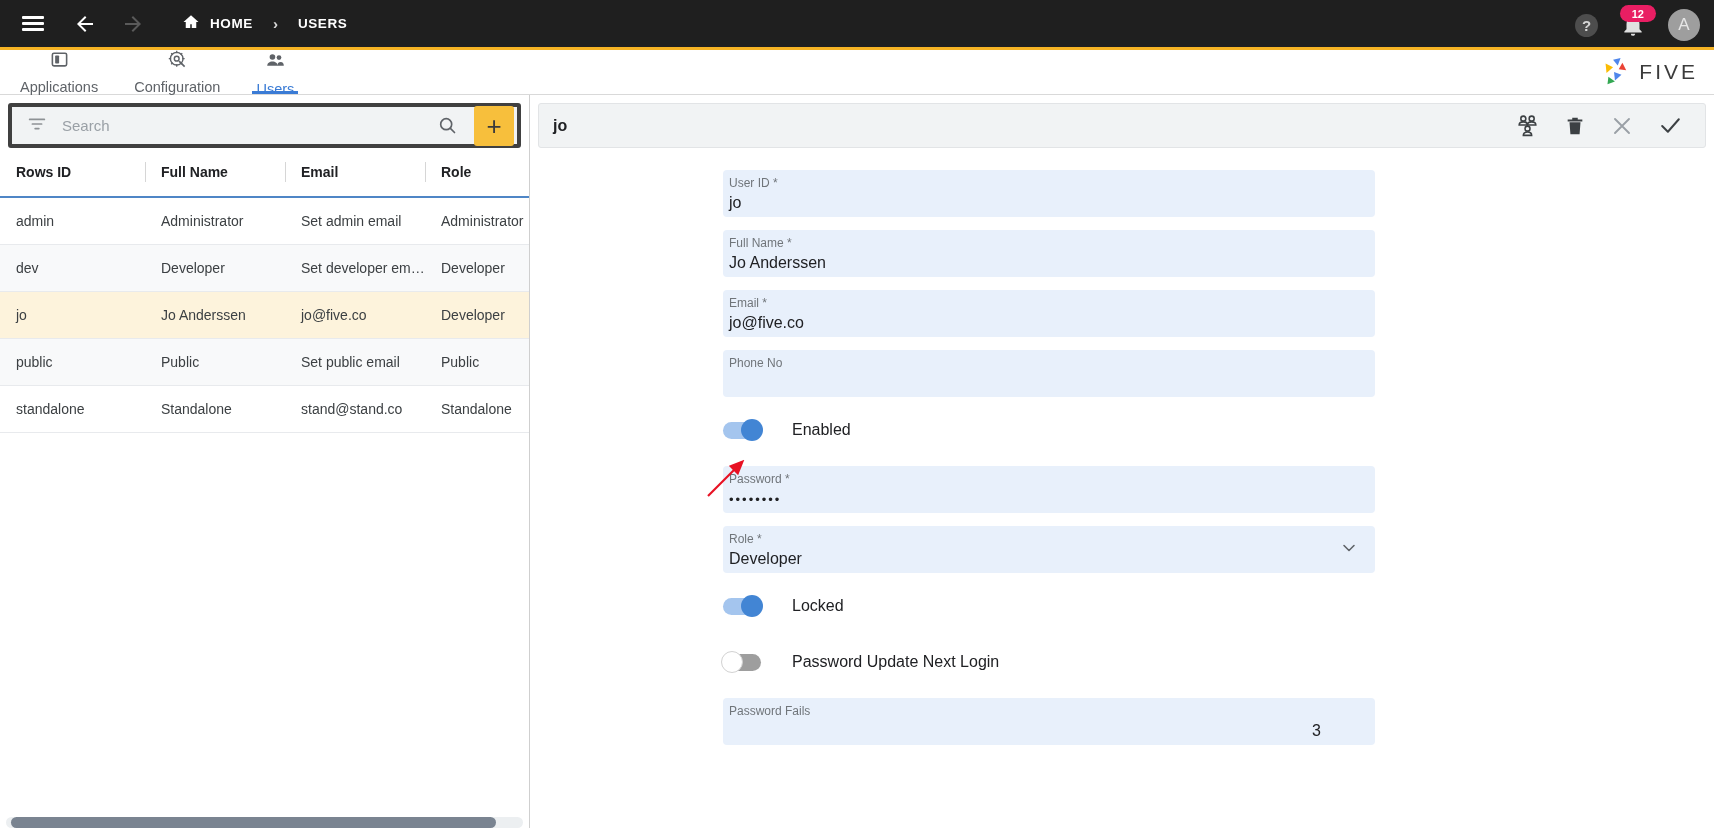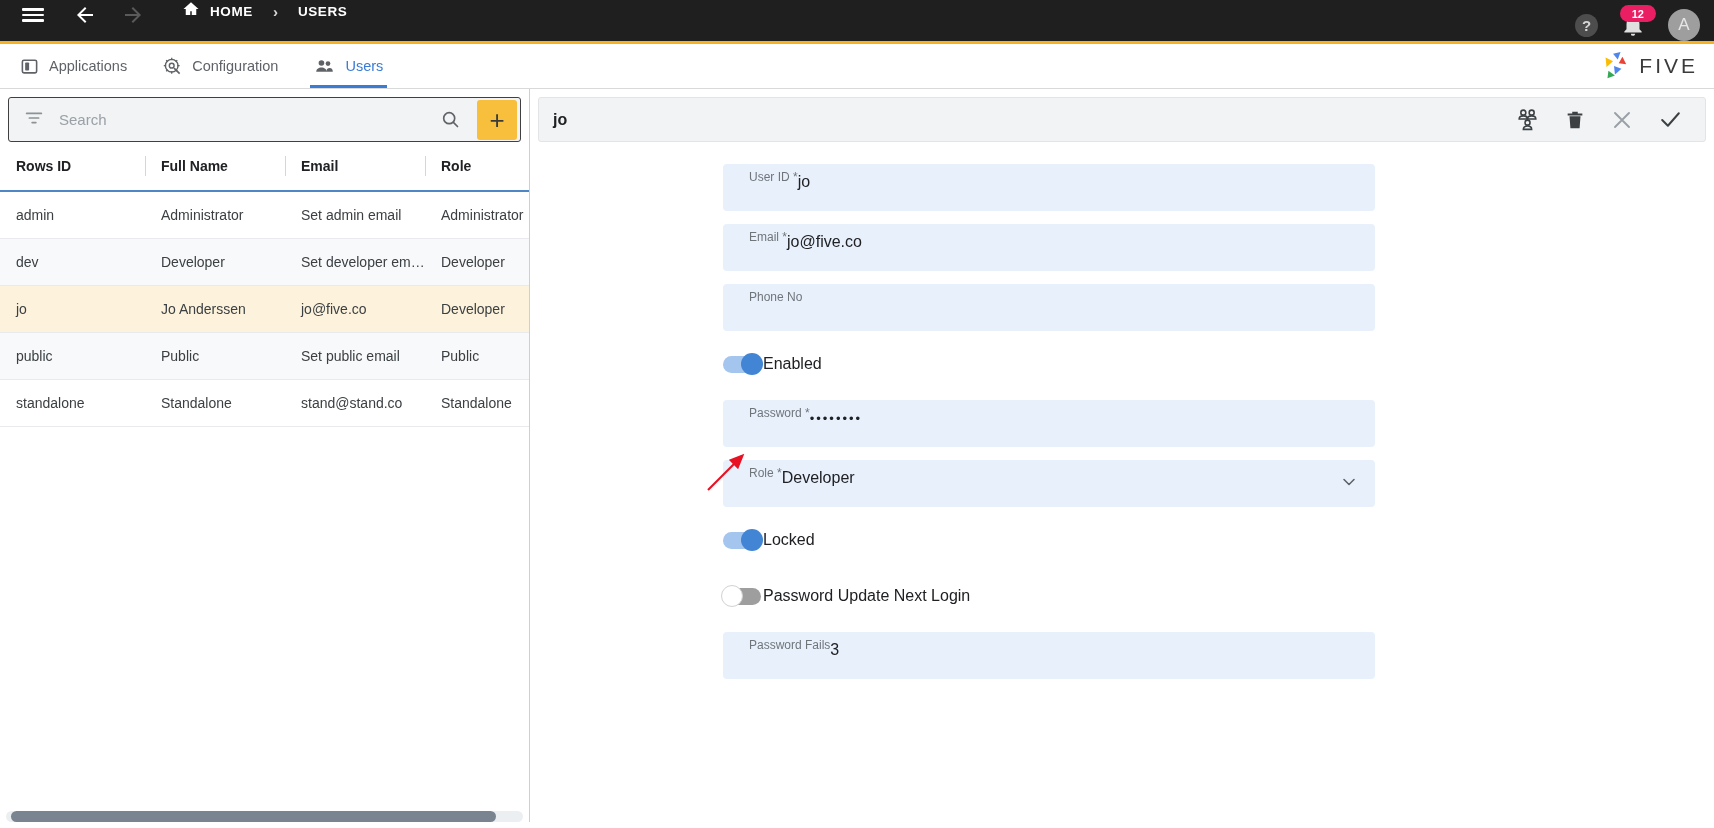--- a/index.html
+++ b/index.html
@@ -5,22 +5,22 @@
   * { box-sizing: border-box; margin: 0; padding: 0; }
   html, body {
     width: 1714px; height: 828px;
     font-family: "Liberation Sans", sans-serif;
     background: #ffffff;
     overflow: hidden;
   }
 
   
   .topbar {
-    height: 44px; background: #1f1f1f;
-    display: flex; align-items: flex-start;
+    height: 50px; background: #1f1f1f;
+    display: flex; align-items: center;
     border-bottom: 3px solid #f5b324;
     position: relative;
   }
   .tb-icon {
     width: 30px; height: 30px;
     display: flex; align-items: center; justify-content: center;
     color: #ffffff;
   }
   .hamburger { margin-left: 18px; }
   .hamburger span {
@@ -68,21 +68,21 @@
   .tabsrow {
     height: 45px; background: #ffffff;
     display: flex; align-items: stretch;
     border-bottom: 1px solid #d9d9d9;
     position: relative;
   }
   .tab {
     display: flex; align-items: center; gap: 10px;
     padding: 0 16px; margin-left: 4px;
     cursor: pointer; position: relative;
-    color: #5f6368; font-size: 14.5px;
+    color: #5f6368; font-size: 14.5px; flex-direction: column;
   }
   .tab.active { color: #3a7bd5; }
   .tab.active::after {
     content: ""; position: absolute; left: 12px; right: 12px; bottom: 0;
     height: 3px; background: #3a7bd5;
   }
   .tab-icon { display: flex; align-items: center; }
   .five-logo {
     position: absolute; right: 16px; top: 50%; transform: translateY(-50%);
     display: flex; align-items: center; gap: 8px;
@@ -97,21 +97,21 @@
     display: flex; height: 733px; background: #fff;
   }
   .leftpane {
     width: 530px; border-right: 1px solid #cfcfcf;
     display: flex; flex-direction: column; background: #fff;
     position: relative;
   }
   
   .searchbar {
     height: 45px; margin: 8px 8px 0 8px;
-    background: #f1f3f4; border: 1px solid #404040;
+    background: #f1f3f4; border: 4px solid #404040;
     border-radius: 3px;
     display: flex; align-items: center;
   }
   .filter-icon { margin: 0 14px 0 14px; }
   .search-input {
     flex: 1; border: none; background: transparent; outline: none;
     font-size: 15px; color: #202124;
     font-family: "Liberation Sans", sans-serif;
   }
   .search-input::placeholder { color: #9aa0a6; }
@@ -185,37 +185,37 @@
   .form-body {
     flex: 1; overflow: hidden; position: relative;
     padding-top: 22px;
   }
   .form-col {
     width: 652px; margin-left: 193px;
   }
   .field {
     background: #e8f0fb; border-radius: 4px;
     height: 47px; margin-bottom: 13px;
-    padding: 6px 14px 0 26px;
-    position: relative; display: flex; 
+    padding: 6px 14px 0 6px;
+    position: relative; display: flex; flex-direction: column;
     justify-content: flex-start;
   }
   .field-label { font-size: 12px; color: #70757a; line-height: 15px; }
   .field-value {
     font-size: 16px; color: #202124; line-height: 22px;
     margin-top: 1px;
   }
   .field-value.num { text-align: right; padding-right: 40px; }
   .field-value.dots { font-size: 13px; letter-spacing: 2px; line-height: 24px; }
   .chevron {
     position: absolute; right: 16px; top: 50%; transform: translateY(-50%);
   }
 
   .toggle-row {
-    display: flex; align-items: center; gap: 2px;
+    display: flex; align-items: center; gap: 31px;
     height: 40px; margin: 13px 0 16px 0;
   }
   .toggle {
     width: 38px; height: 17px; border-radius: 9px; position: relative;
     cursor: pointer; flex-shrink: 0;
   }
   .toggle.on  { background: #a4c5ee; }
   .toggle.off { background: #9e9e9e; }
   .toggle .knob {
     position: absolute; top: -2.5px; width: 22px; height: 22px;
@@ -426,20 +426,24 @@
     </div>
 
     <div class="form-body">
       <div class="form-col">
 
         <div class="field">
           <span class="field-label">User ID *</span>
           <span class="field-value">jo</span>
         </div>
 
+        <div class="field">
+          <span class="field-label">Full Name *</span>
+          <span class="field-value">Jo Anderssen</span>
+        </div>
 
         <div class="field">
           <span class="field-label">Email *</span>
           <span class="field-value">jo@five.co</span>
         </div>
 
         <div class="field">
           <span class="field-label">Phone No</span>
           <span class="field-value"></span>
         </div>

